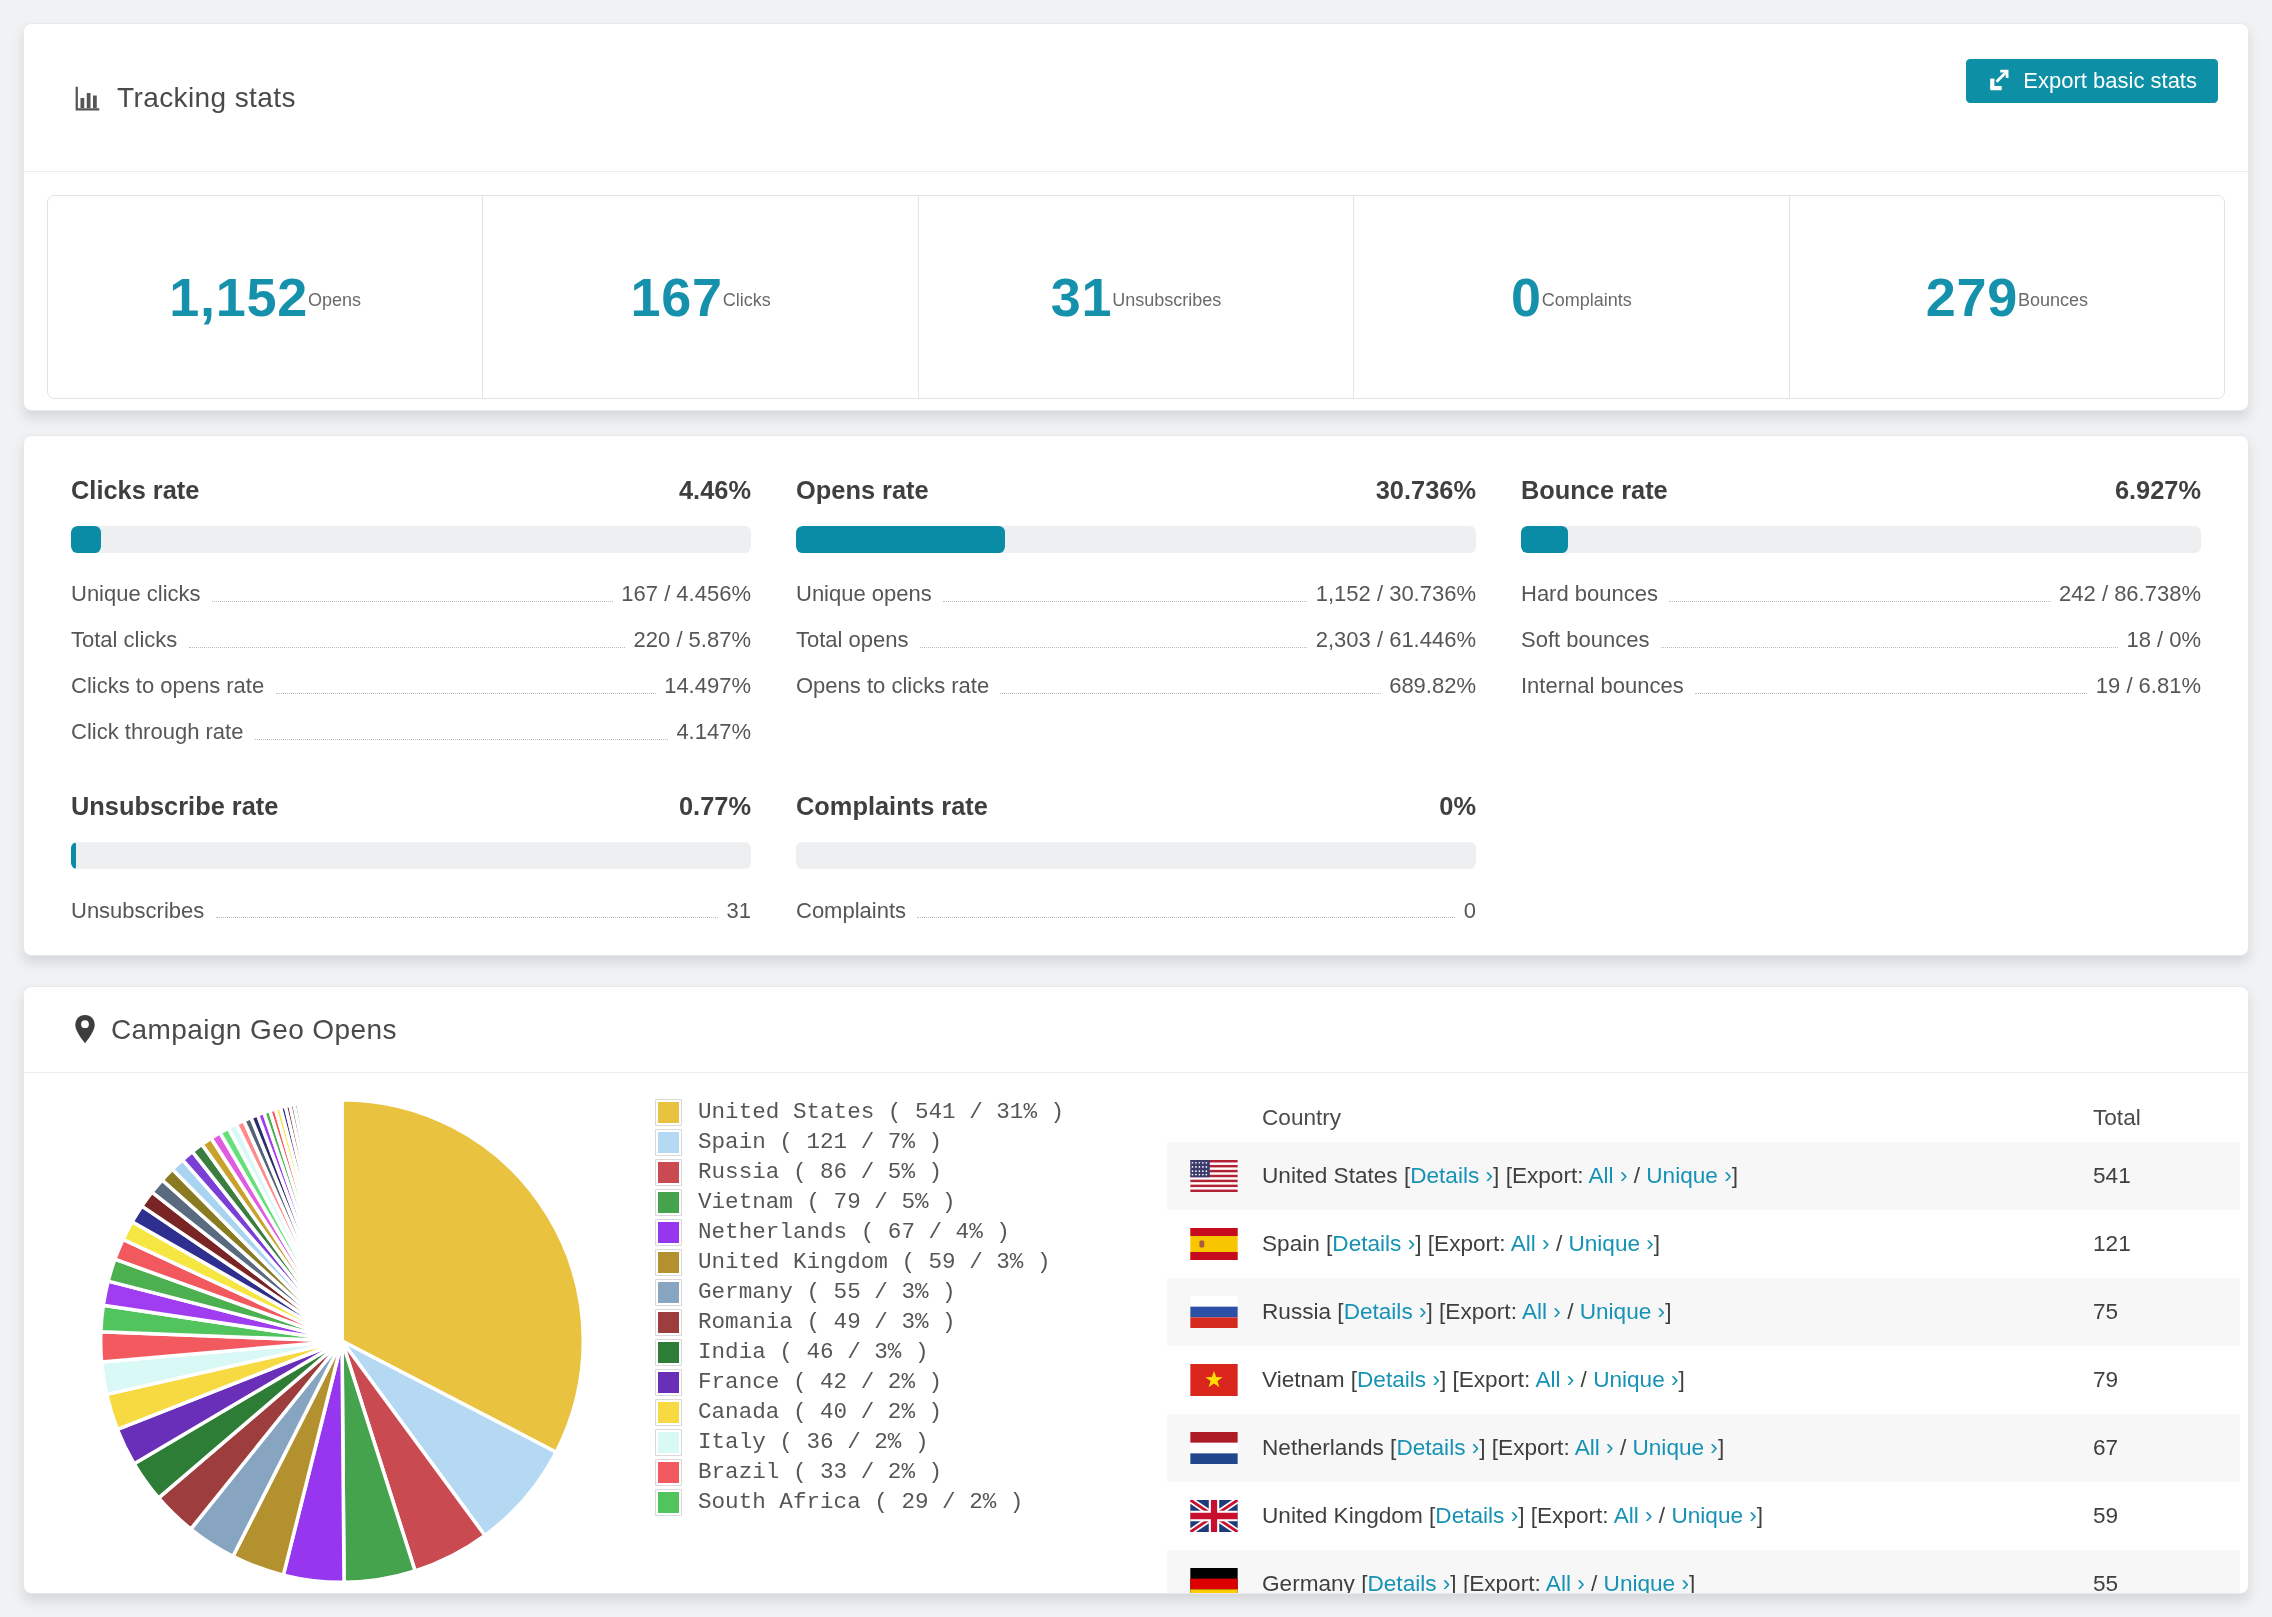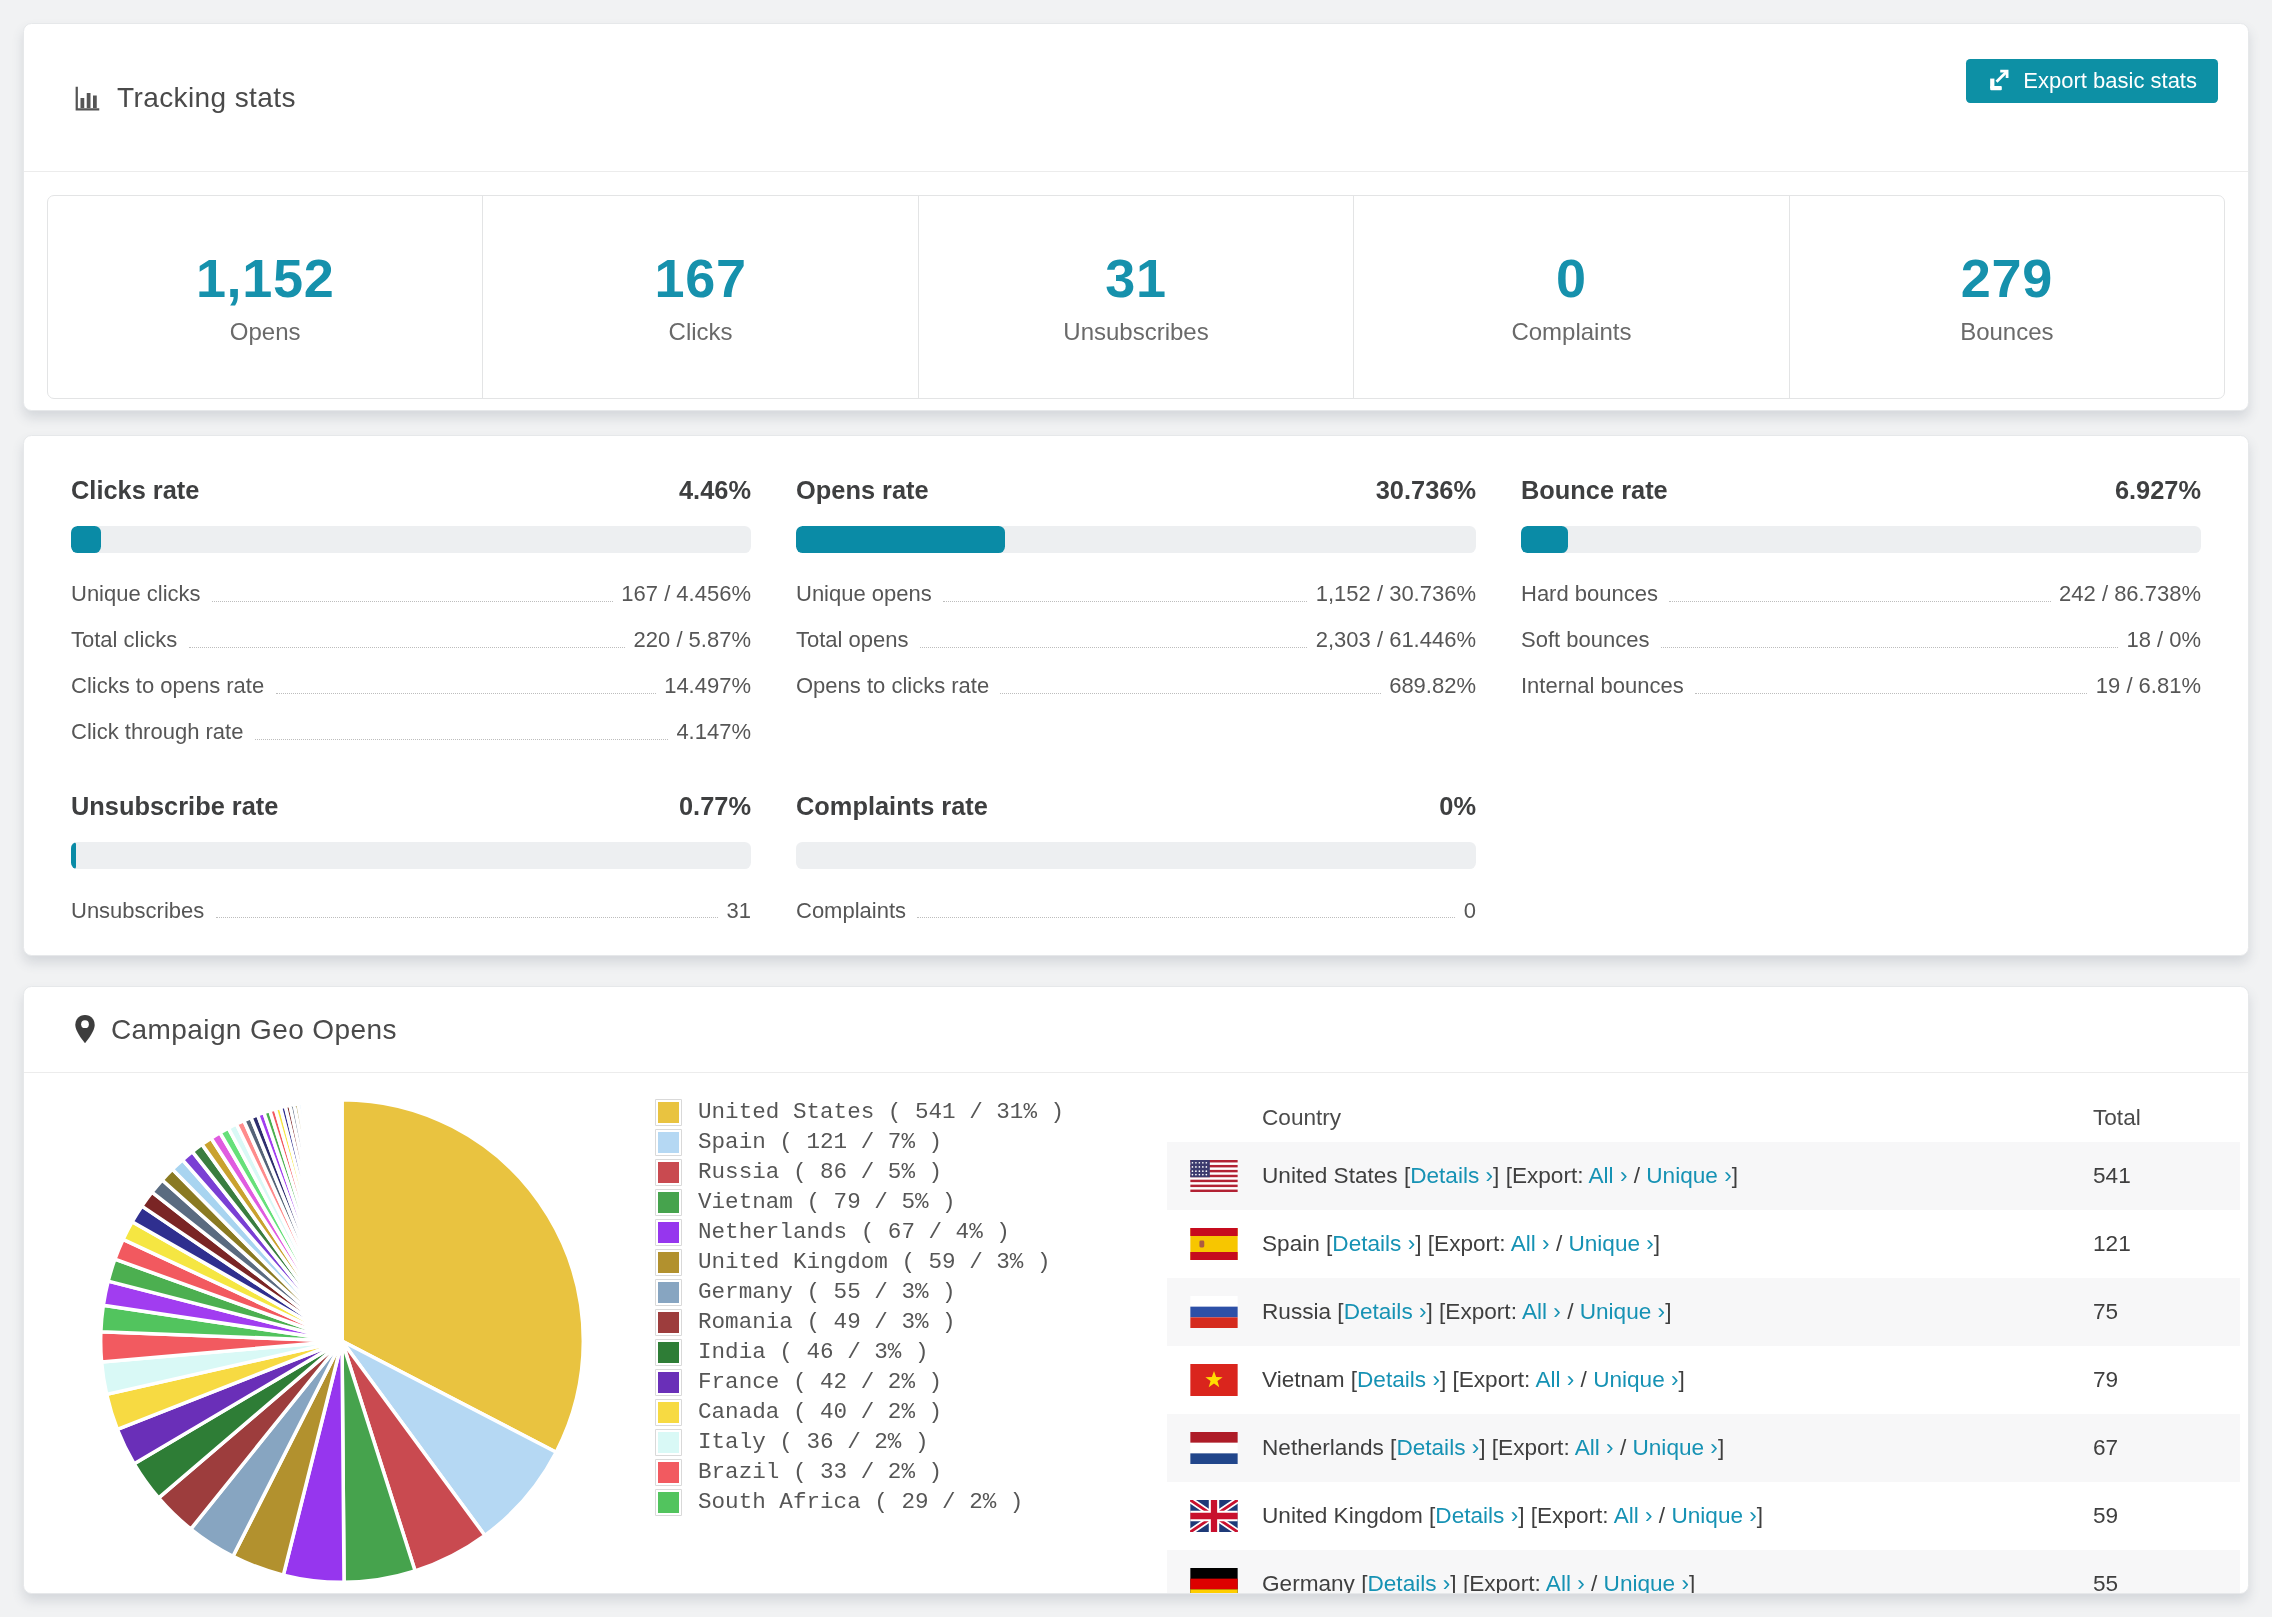--- a/index.html
+++ b/index.html
@@ -41,26 +41,26 @@
     display:flex;align-items:center;gap:11.3px;cursor:pointer;
   }
 
   
   .stats-wrap{
     margin:22.6px 23px 0 23px;height:202px;
     border:1.4px solid #e3e4e5;border-radius:7px;
     display:flex;
   }
   .stat-cell{
-    flex:1;display:flex;flex-direction:column;justify-content:center;align-items:center;
+    flex:1;display:flex;flex-direction:row;justify-content:center;align-items:center;
     border-left:1.4px solid #e3e4e5;
   }
   .stat-cell:first-child{border-left:none;}
   .stat-value{font-size:54px;font-weight:bold;color:#1691ac;letter-spacing:0.7px;}
-  .stat-label{font-size:24px;color:#6a6a6a;margin-top:8.5px;}
+  .stat-label{font-size:18px;color:#6a6a6a;margin-top:8.5px;}
 
   
   .rates-grid{
     padding:40px 47px 0 47px;
     display:grid;grid-template-columns:1fr 1fr 1fr;
     column-gap:45px;row-gap:37px;
   }
   .rate-title-row{display:flex;justify-content:space-between;align-items:baseline;}
   .rate-title{font-size:25.4px;font-weight:bold;color:#3e3f40;}
   .rate-value{font-size:25.4px;font-weight:bold;color:#3e3f40;}

